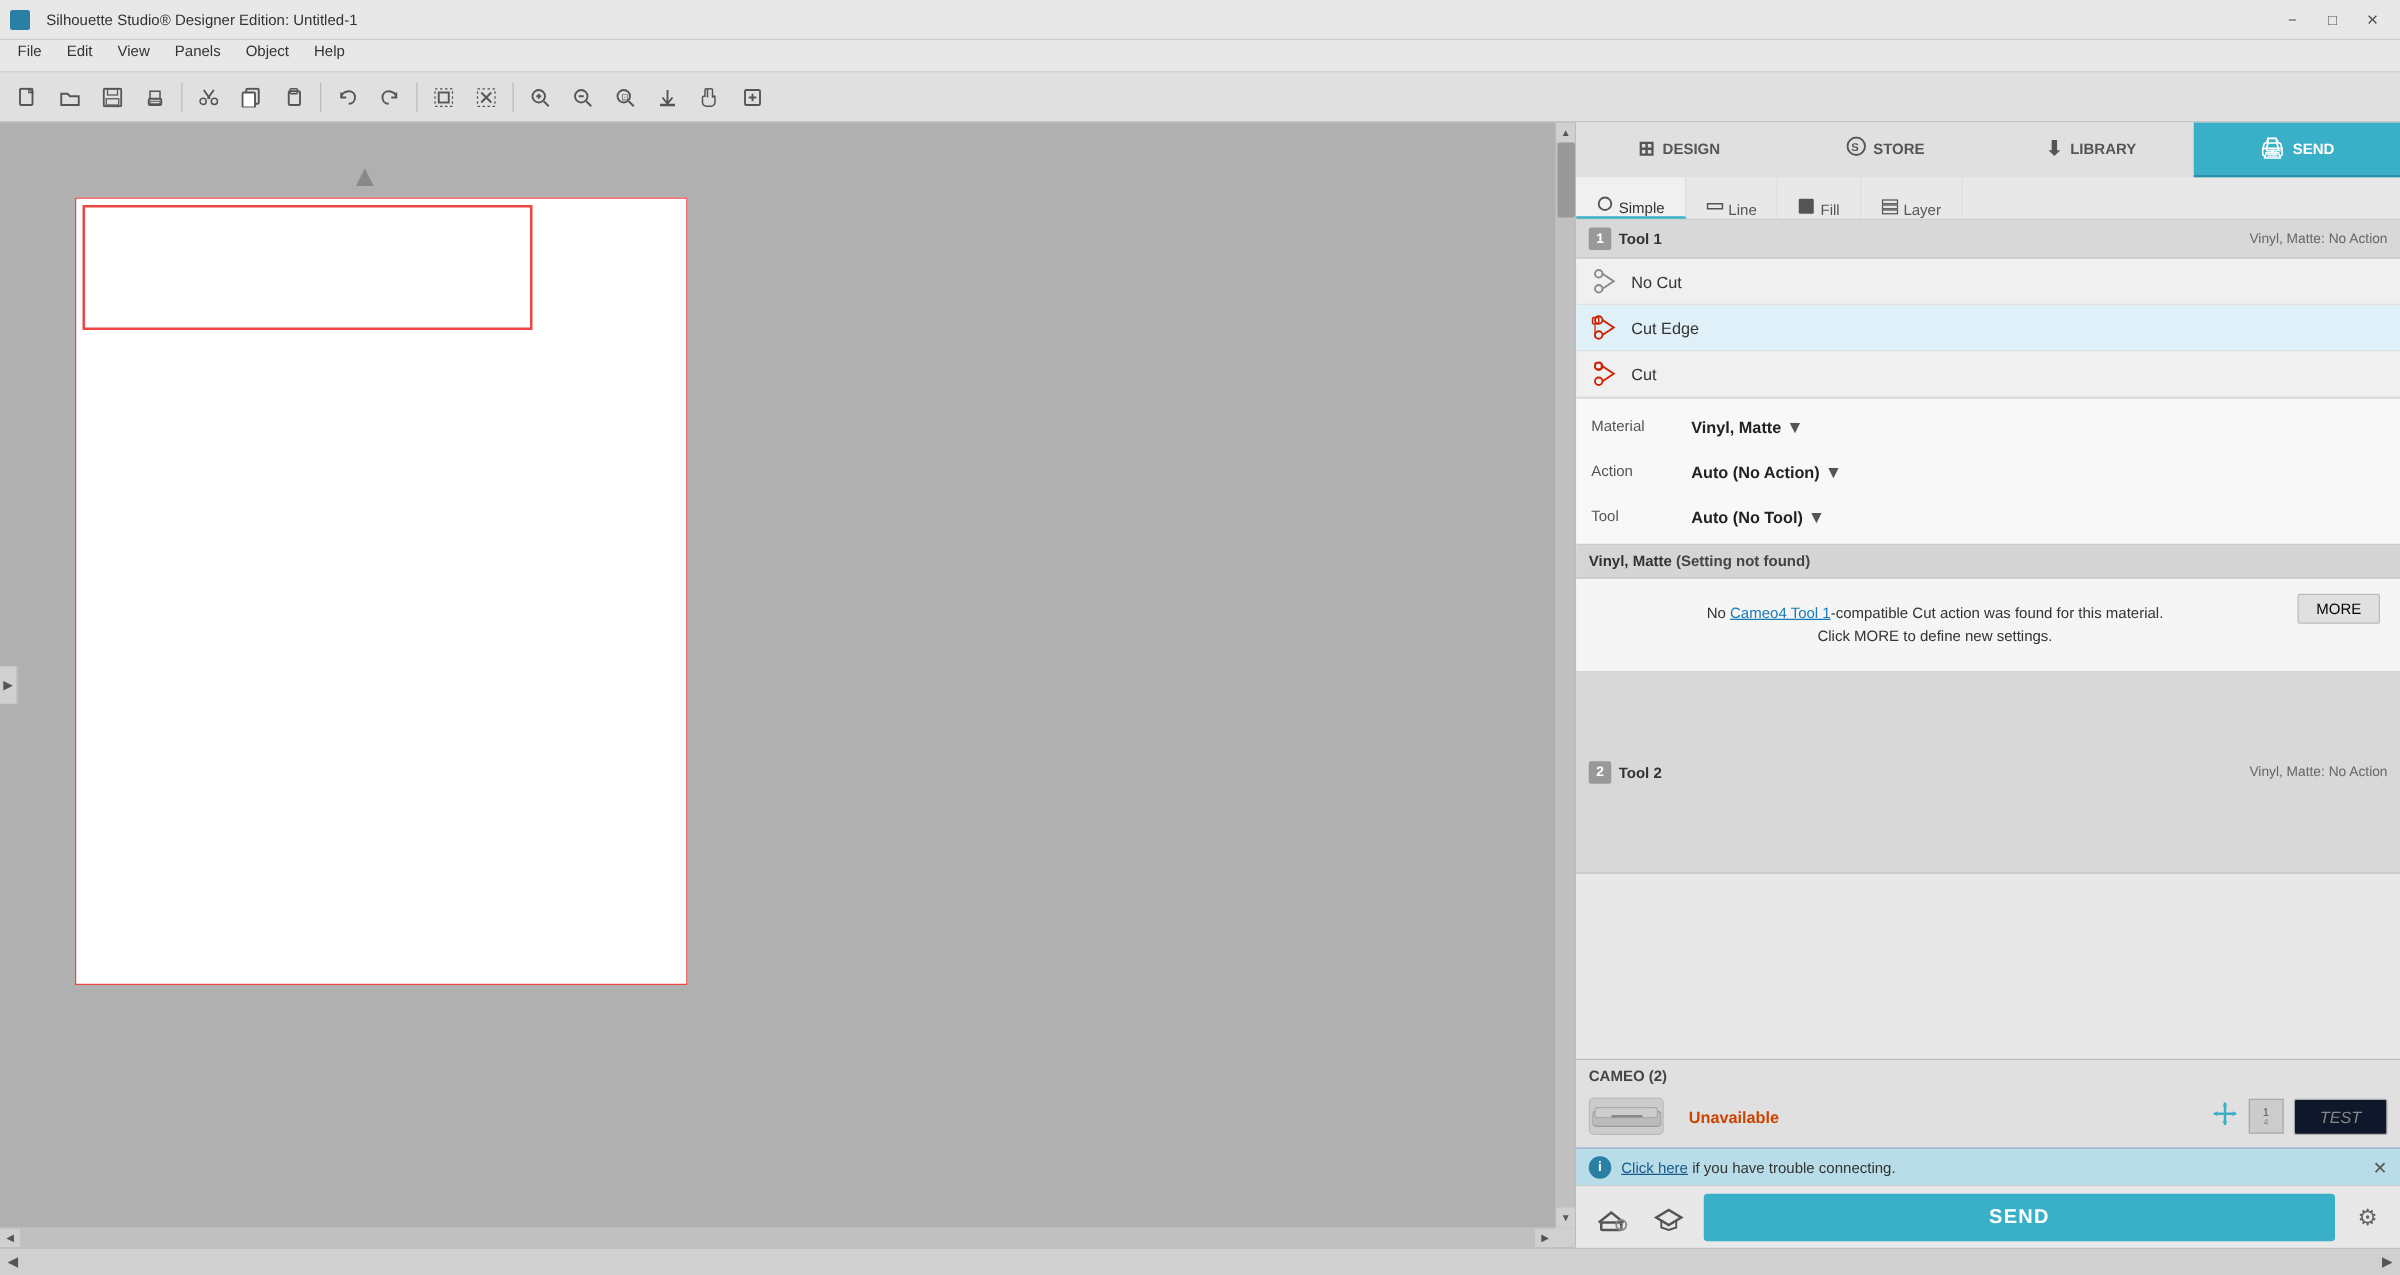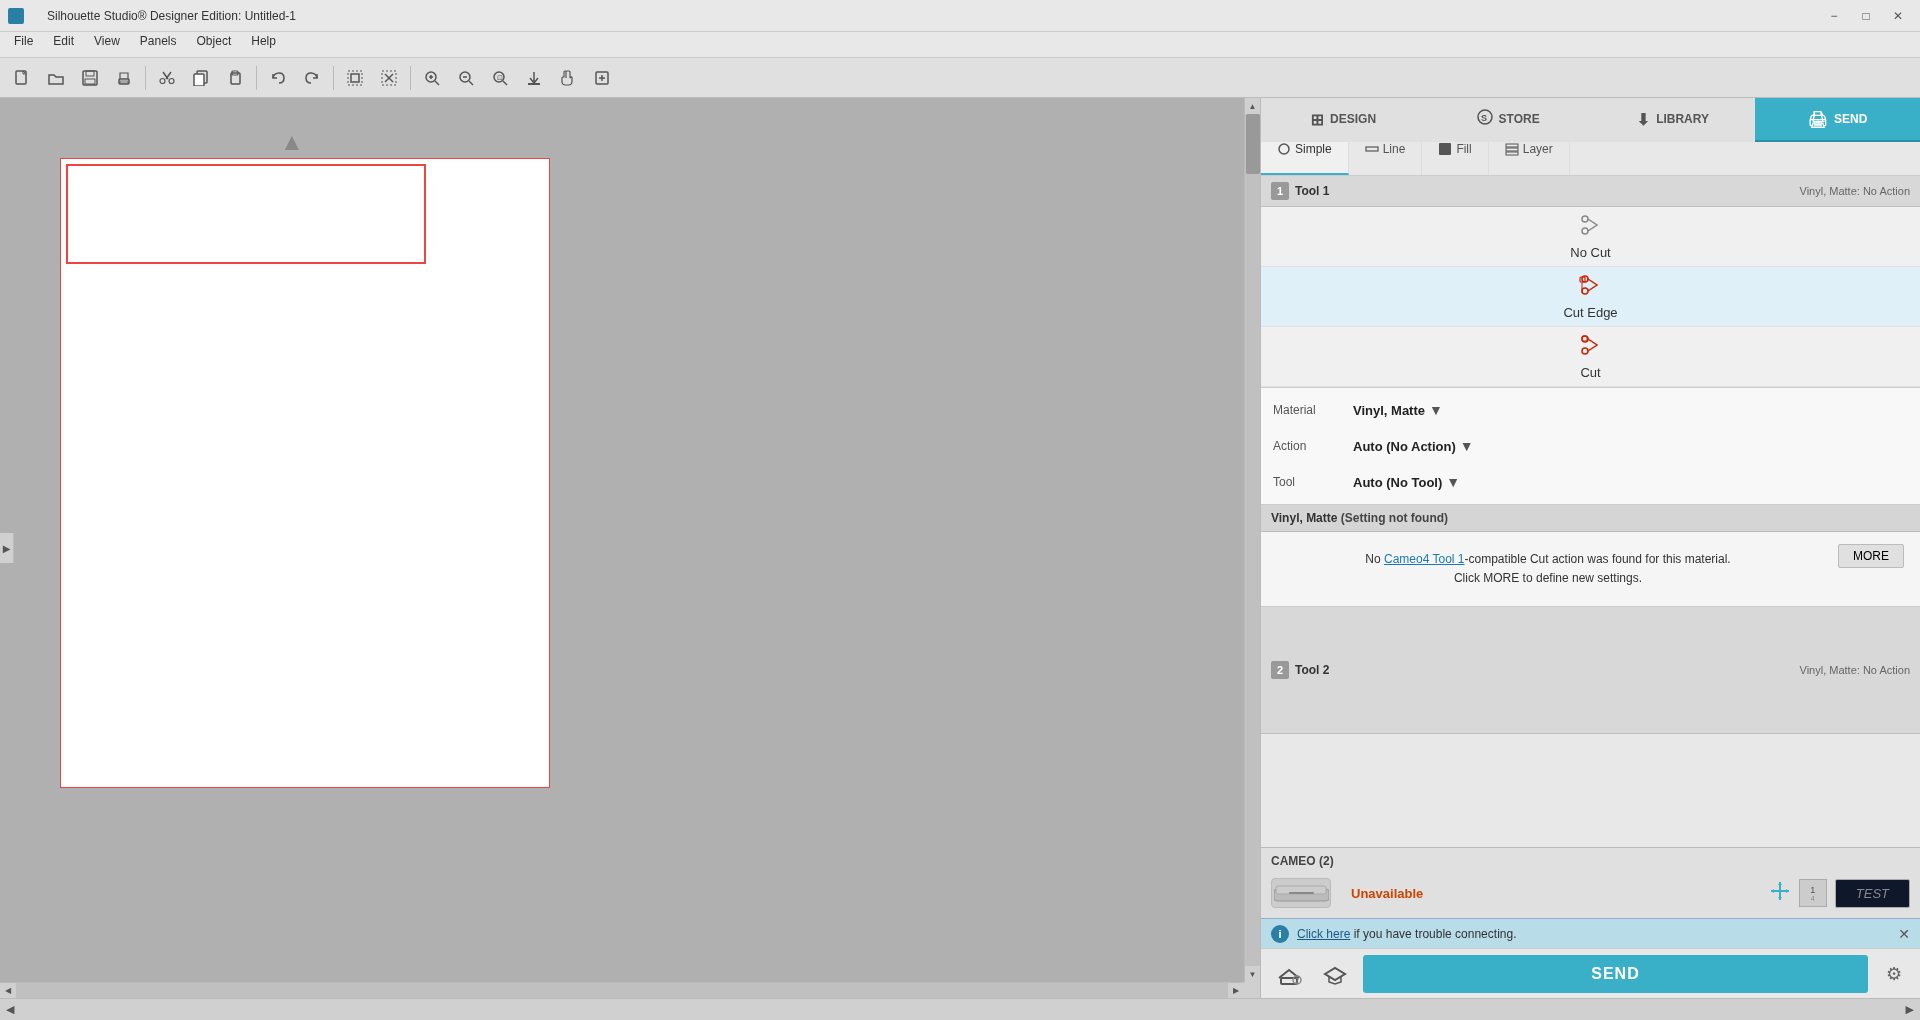--- a/index.html
+++ b/index.html
@@ -12,21 +12,21 @@
       display: flex;
       align-items: center;
       justify-content: space-between;
       padding: 0 8px;
       border-bottom: 1px solid #ccc;
       user-select: none;
     }
     #titlebar .title-left {
       display: flex;
       align-items: center;
-      gap: 23px;
+      gap: 13px;
       font-size: 12px;
       color: #333;
     }
     #titlebar .title-left .app-icon {
       width: 16px; height: 16px;
       background: #2a7fa5;
       border-radius: 2px;
     }
     #titlebar .window-controls {
       display: flex;
@@ -258,21 +258,21 @@
 
     
     #panel-tabs {
       display: flex;
       height: 34px;
       background: #e8e8e8;
       border-bottom: 1px solid #ccc;
     }
     .panel-tab {
       display: flex;
-      align-items: flex-start;
+      align-items: flex-end;
       gap: 4px;
       padding: 0 16px;
       cursor: pointer;
       font-size: 12px;
       color: #555;
       border-right: 1px solid #ddd;
     }
     .panel-tab.active {
       background: #f0f0f0;
       color: #333;
@@ -319,21 +319,20 @@
       background: #f0f0f0;
       border-bottom: 1px solid #ccc;
     }
     .cut-option {
       display: flex;
       align-items: center;
       padding: 6px 12px;
       cursor: pointer;
       border-bottom: 1px solid #e0e0e0;
       gap: 8px;
-      flex-direction: column;
     }
     .cut-option.selected {
       background: #e0f0f8;
     }
     .cut-option .cut-icon {
       width: 24px; height: 24px;
       display: flex;
       align-items: center;
       justify-content: center;
     }

